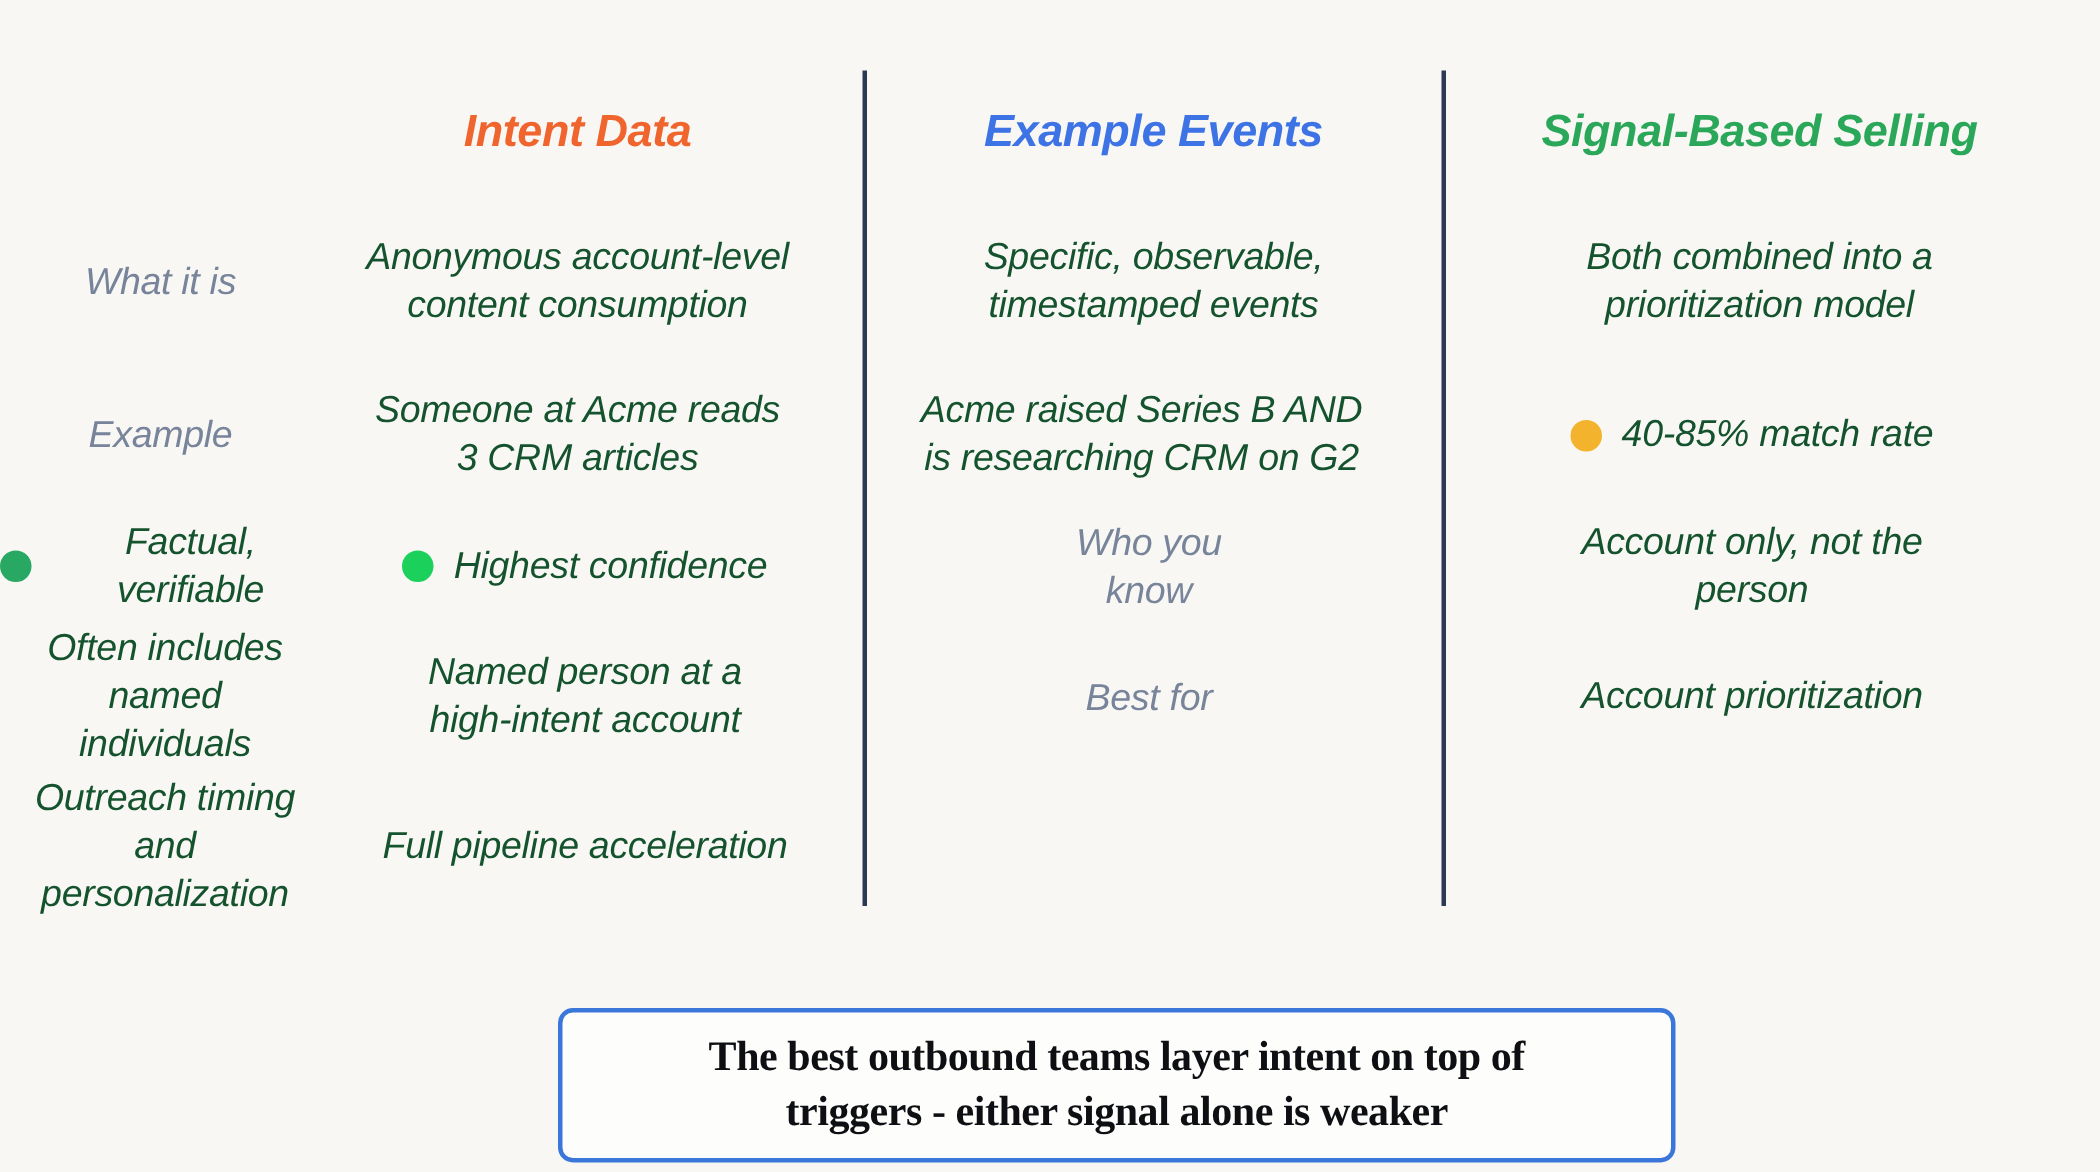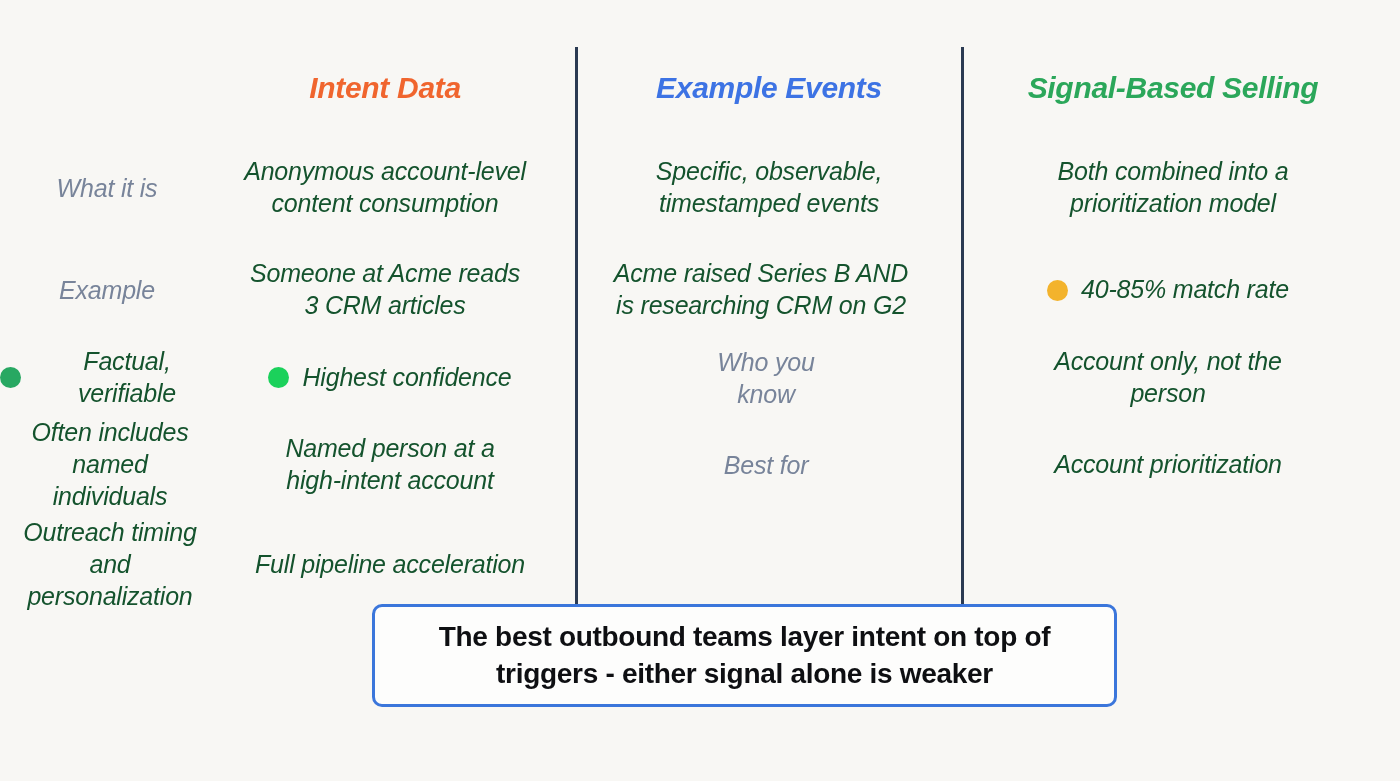--- a/index.html
+++ b/index.html
@@ -67,36 +67,37 @@
     top: 47px;
     width: 3px;
     height: 557px;
     background: #2b3a52;
   }
   .v-divider.d1 { left: 575px; }
   .v-divider.d2 { left: 961px; }
   .callout {
     position: absolute;
     left: 372px;
-    top: 604px;
+    top: 672px;
     width: 745px;
     height: 103px;
     border: 3px solid #3b76db;
     border-radius: 10px;
     background: #fdfdfc;
     display: flex;
     align-items: center;
     justify-content: center;
     text-align: center;
     white-space: pre-line;
     font-size: 28px;
     font-weight: 700;
     color: #0e0f12;
     letter-spacing: -0.3px;
     line-height: 1.32;
+    font-family: Liberation Serif, serif;
   }
 </style>
 </head>
 <body>
 
 <div class="canvas">
 
   <div class="table-grid">
 
     <div class="cell"></div>

